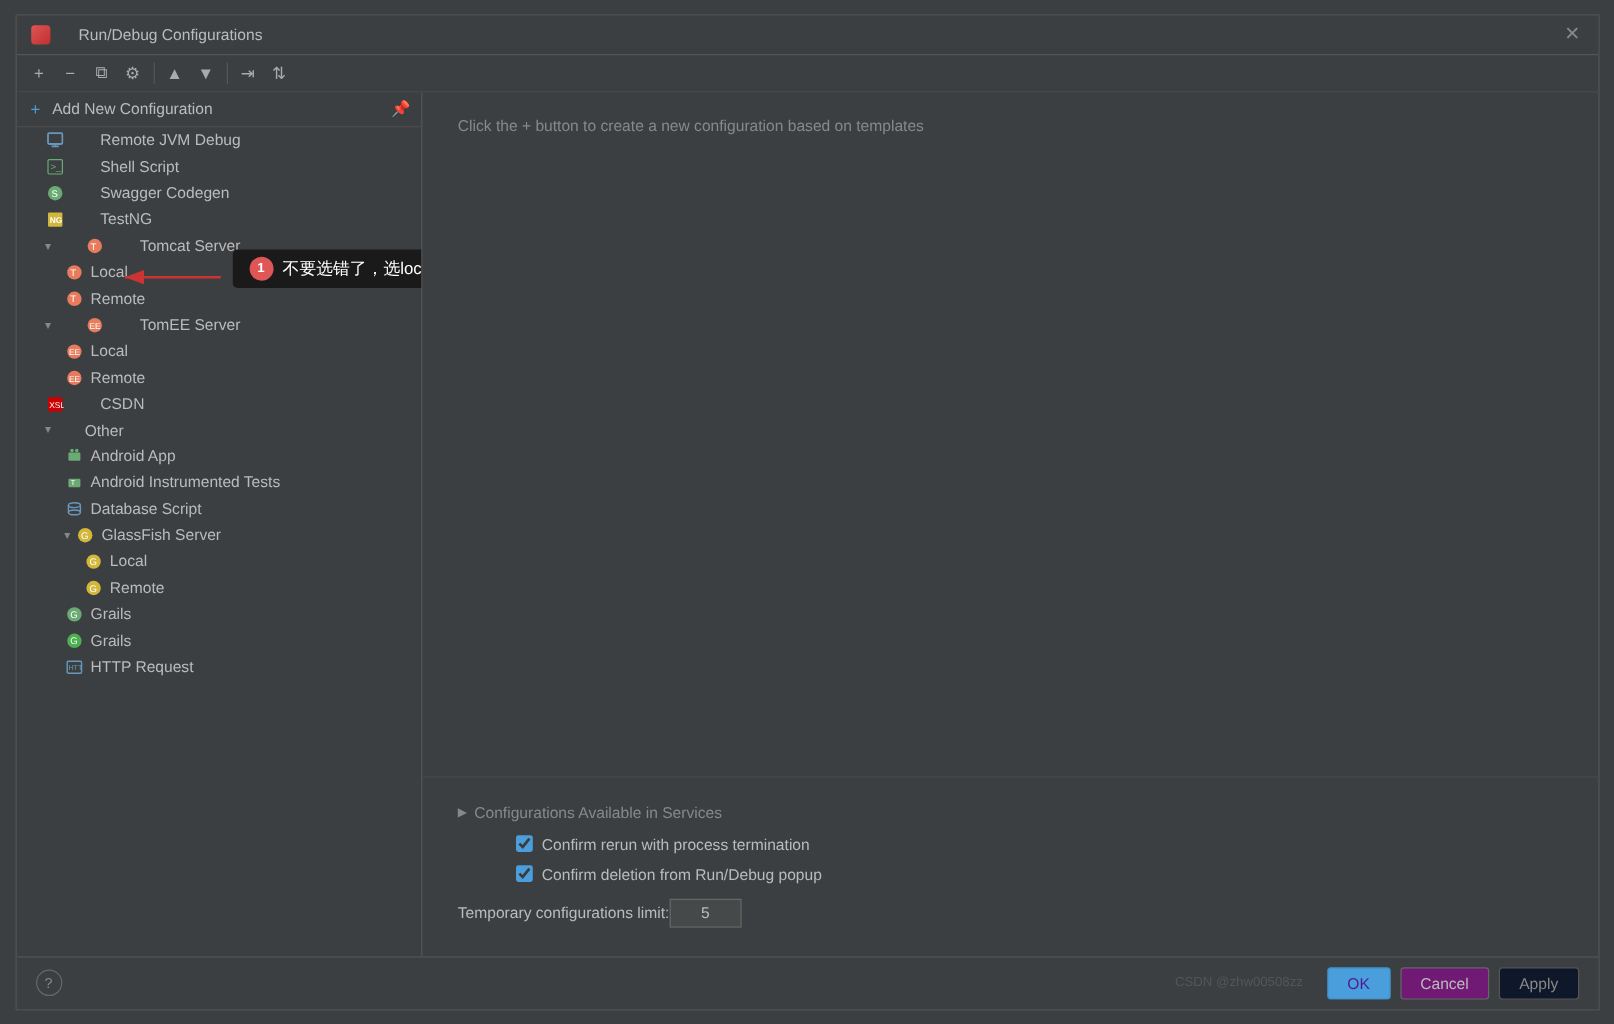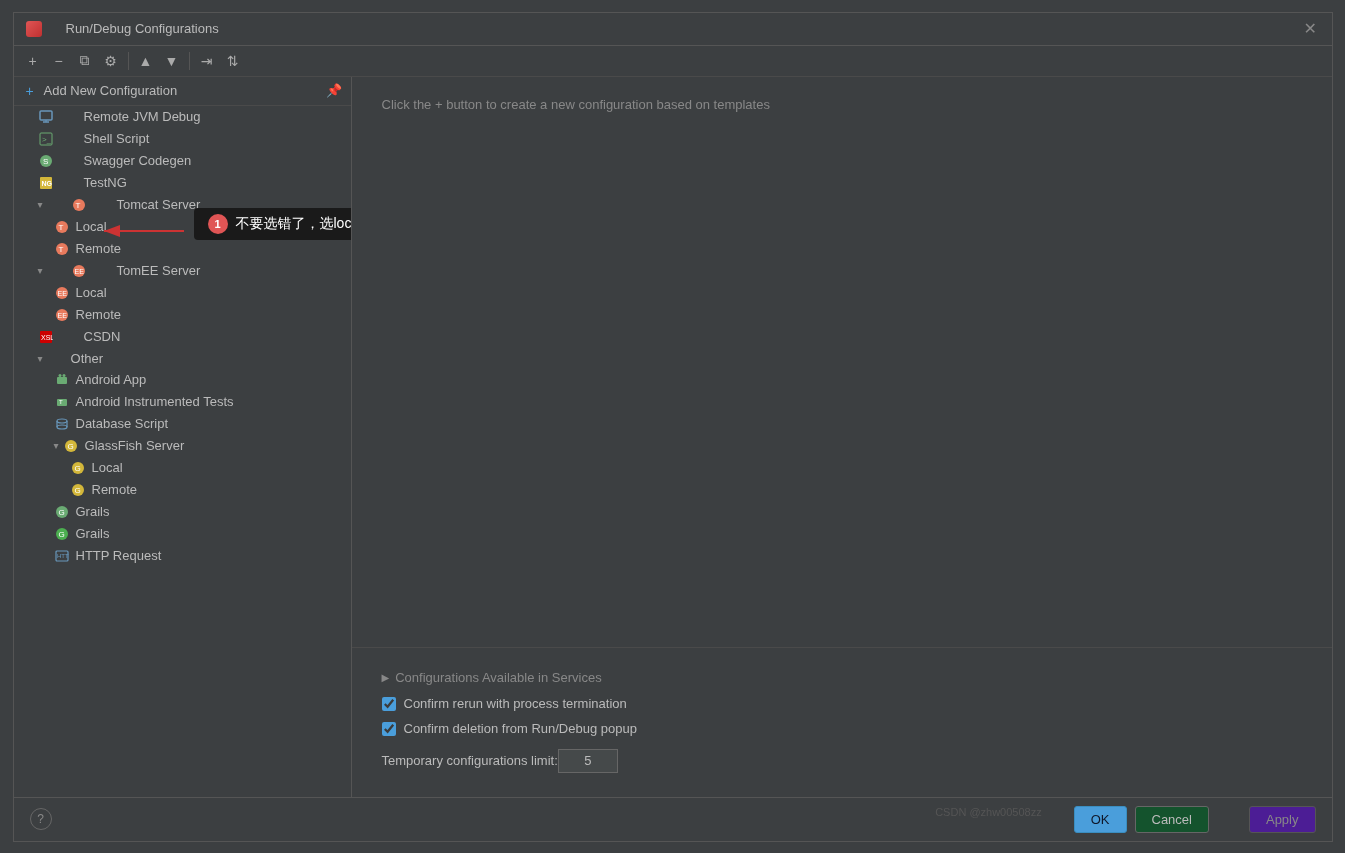--- a/index.html
+++ b/index.html
@@ -161,25 +161,26 @@
       color: #888;
       font-size: 13px;
     }
     .collapsible-section .arrow-right {
       font-size: 10px;
       margin-right: 6px;
       color: #888;
     }
     .checkbox-row {
       display: flex;
-      align-items: flex-end;
+      align-items: flex-start;
       padding: 5px 0;
       gap: 8px;
       font-size: 13px;
       color: #bbbbbb;
+      margin-left: 48px;
     }
     .checkbox-row input[type="checkbox"] {
       width: 14px;
       height: 14px;
       accent-color: #4A9EDB;
     }
     .temp-limit-row {
       display: flex;
       align-items: center;
       padding: 8px 0;
@@ -210,33 +211,32 @@
     }
     .btn {
       padding: 5px 16px;
       font-size: 13px;
       cursor: pointer;
       border-radius: 3px;
       border: 1px solid transparent;
     }
     .btn-ok {
       background: #4A9EDB;
-      color: #0f172a;
+      color: #4c1d95;
       border-color: #3a8ec0;
     }
     .btn-cancel {
-      background: #14532d;
+      background: #701a75;
       color: #bbbbbb;
       border-color: #666;
     }
     .btn-apply {
-      background: #4c1d95;
+      background: #0f172a;
       color: #888;
       border-color: #555;
-      margin-left: 32px;
     }
     .help-icon {
       width: 22px;
       height: 22px;
       border: 1px solid #666;
       border-radius: 50%;
       display: flex;
       align-items: center;
       justify-content: center;
       color: #888;
@@ -567,21 +567,21 @@
           <input type="text" class="temp-input" value="5" style="">
         </div>
       </div>
     </div>
   </div>
 
   <div class="dialog-footer">
     <div class="help-icon">
       <span>?</span>
     </div>
-    <div style="display:flex; gap:16px; ">
+    <div style="display:flex; gap:4px; align-items:center;">
       <span style="color:#555; font-size:11px; margin-right:16px;">CSDN @zhw00508zz</span>
       <div class="footer-right">
         <button class="btn btn-ok">OK</button>
         <button class="btn btn-cancel">Cancel</button>
         <button class="btn btn-apply">Apply</button>
       </div>
     </div>
   </div>
 </div>
 

